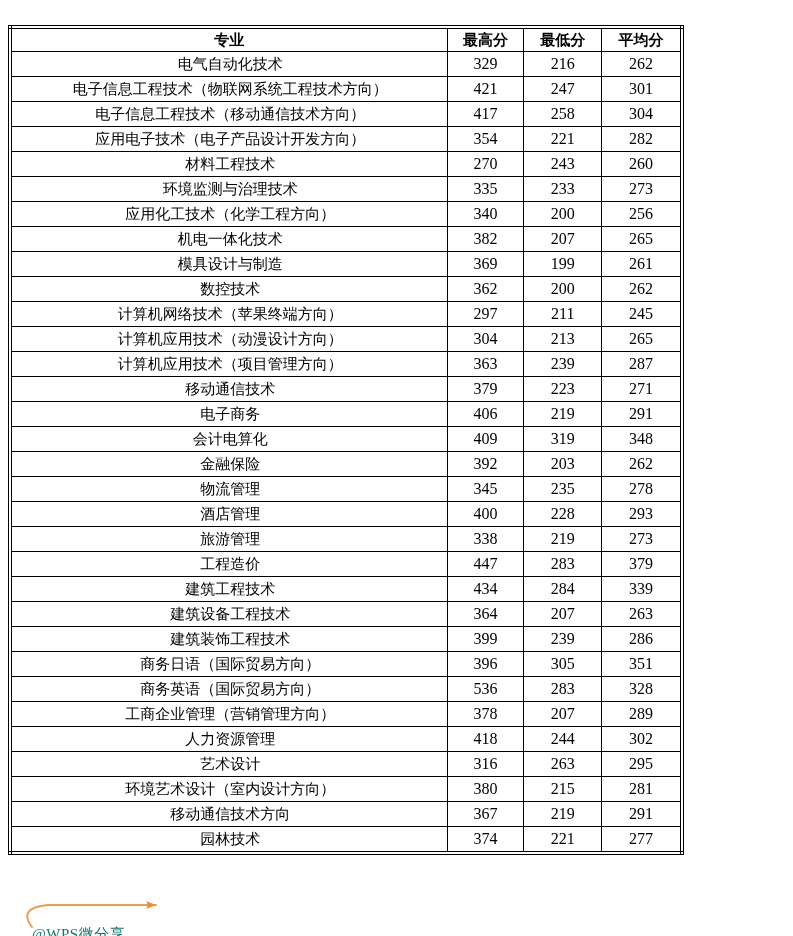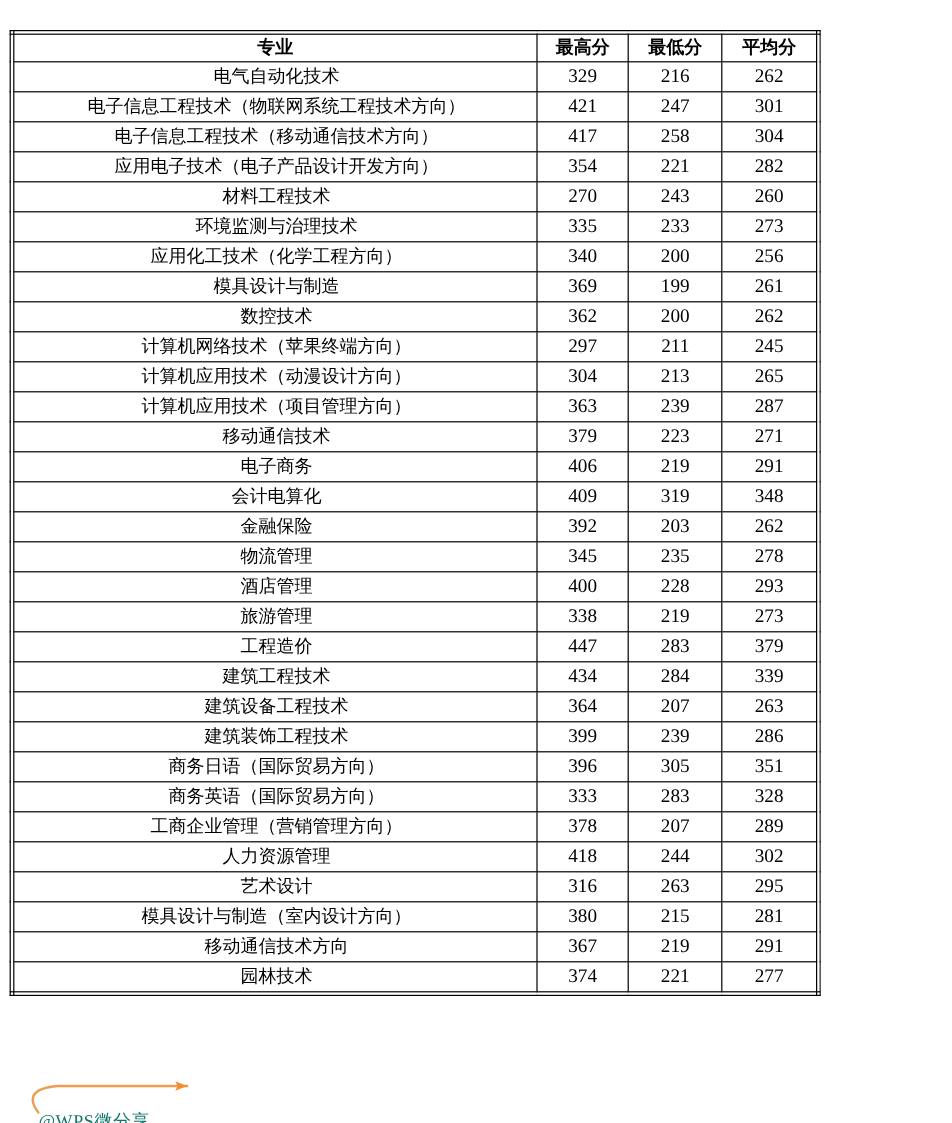--- a/index.html
+++ b/index.html
@@ -135,20 +135,26 @@
       <td class="num-cell">273</td>
     </tr>
 
     <tr>
       <td class="major-cell">应用化工技术（化学工程方向）</td>
       <td class="num-cell">340</td>
       <td class="num-cell">200</td>
       <td class="num-cell">256</td>
     </tr>
 
+    <tr>
+      <td class="major-cell">机电一体化技术</td>
+      <td class="num-cell">382</td>
+      <td class="num-cell">207</td>
+      <td class="num-cell">265</td>
+    </tr>
 
     <tr>
       <td class="major-cell">模具设计与制造</td>
       <td class="num-cell">369</td>
       <td class="num-cell">199</td>
       <td class="num-cell">261</td>
     </tr>
 
     <tr>
       <td class="major-cell">数控技术</td>
@@ -258,21 +264,21 @@
 
     <tr>
       <td class="major-cell">商务日语（国际贸易方向）</td>
       <td class="num-cell">396</td>
       <td class="num-cell">305</td>
       <td class="num-cell">351</td>
     </tr>
 
     <tr>
       <td class="major-cell">商务英语（国际贸易方向）</td>
-      <td class="num-cell">333</td>
+      <td class="num-cell">536</td>
       <td class="num-cell">283</td>
       <td class="num-cell">328</td>
     </tr>
 
     <tr>
       <td class="major-cell">工商企业管理（营销管理方向）</td>
       <td class="num-cell">378</td>
       <td class="num-cell">207</td>
       <td class="num-cell">289</td>
     </tr>
@@ -285,21 +291,21 @@
     </tr>
 
     <tr>
       <td class="major-cell">艺术设计</td>
       <td class="num-cell">316</td>
       <td class="num-cell">263</td>
       <td class="num-cell">295</td>
     </tr>
 
     <tr>
-      <td class="major-cell">模具设计与制造（室内设计方向）</td>
+      <td class="major-cell">环境艺术设计（室内设计方向）</td>
       <td class="num-cell">380</td>
       <td class="num-cell">215</td>
       <td class="num-cell">281</td>
     </tr>
 
     <tr>
       <td class="major-cell">移动通信技术方向</td>
       <td class="num-cell">367</td>
       <td class="num-cell">219</td>
       <td class="num-cell">291</td>

